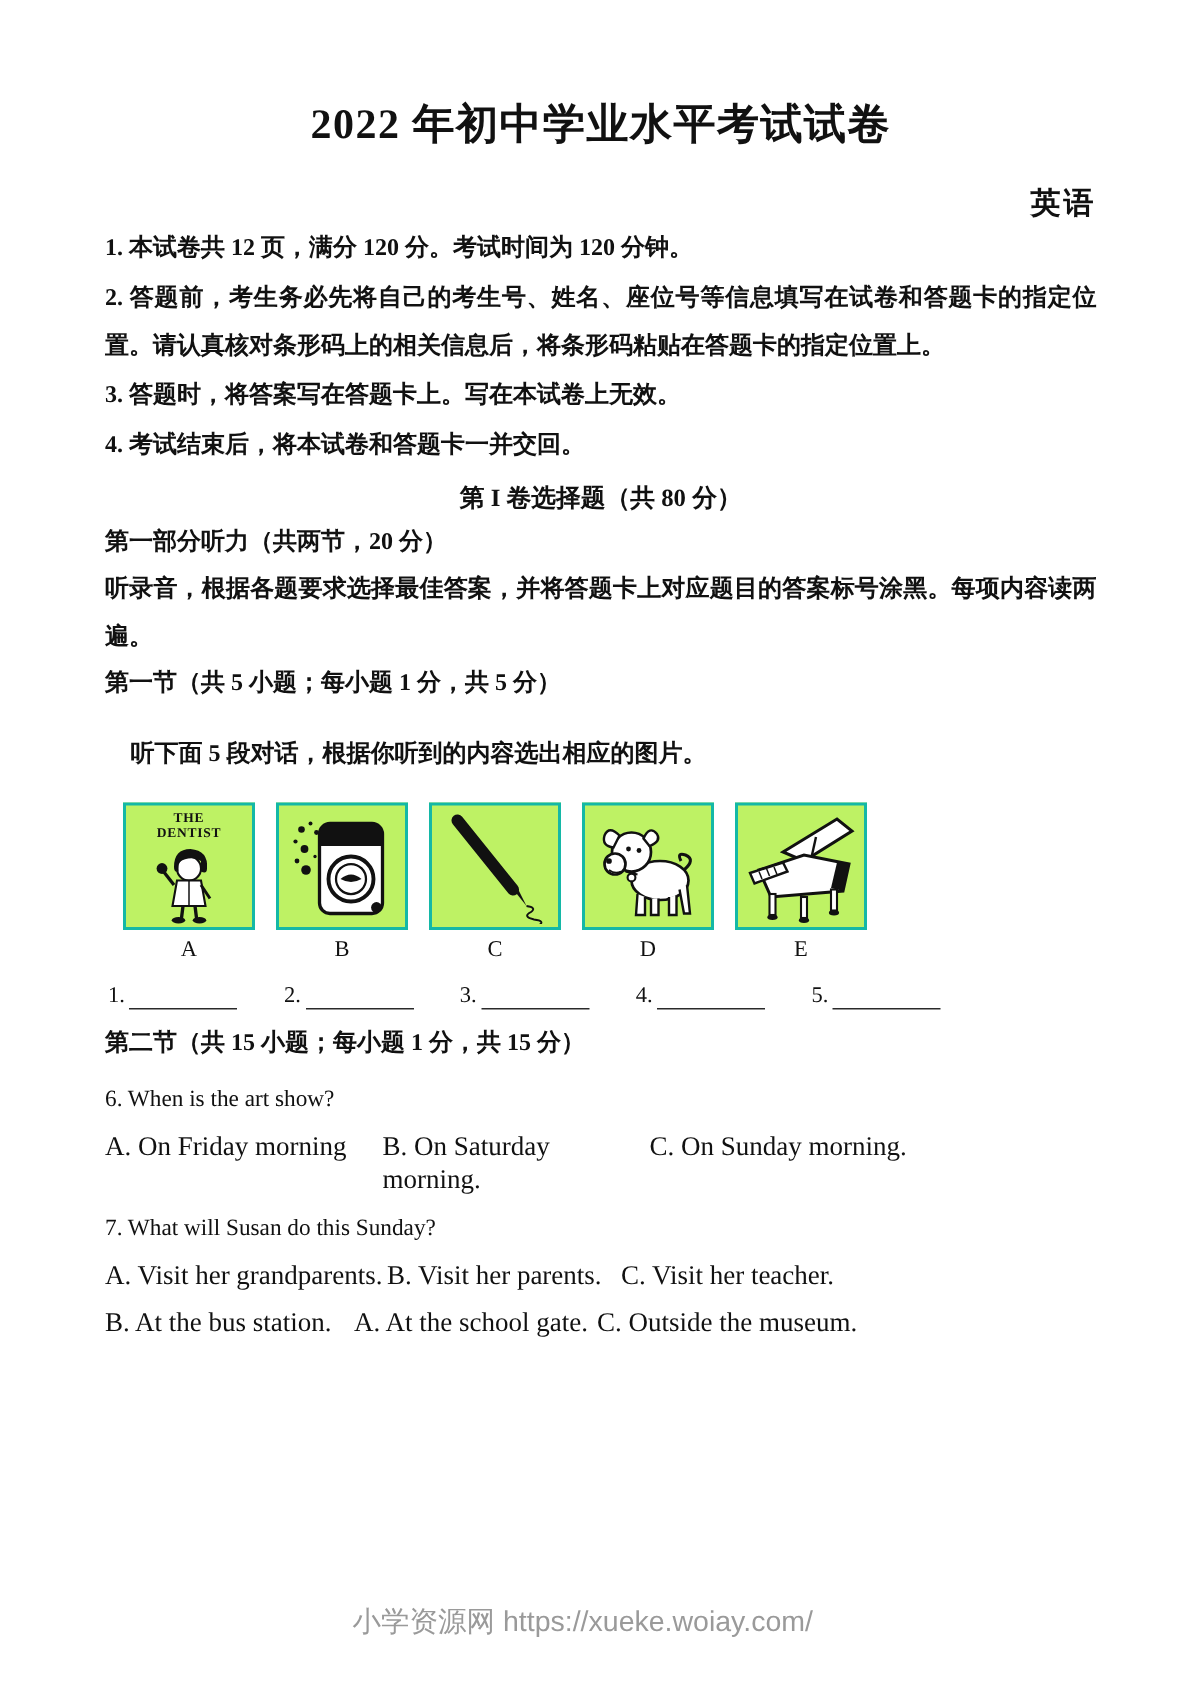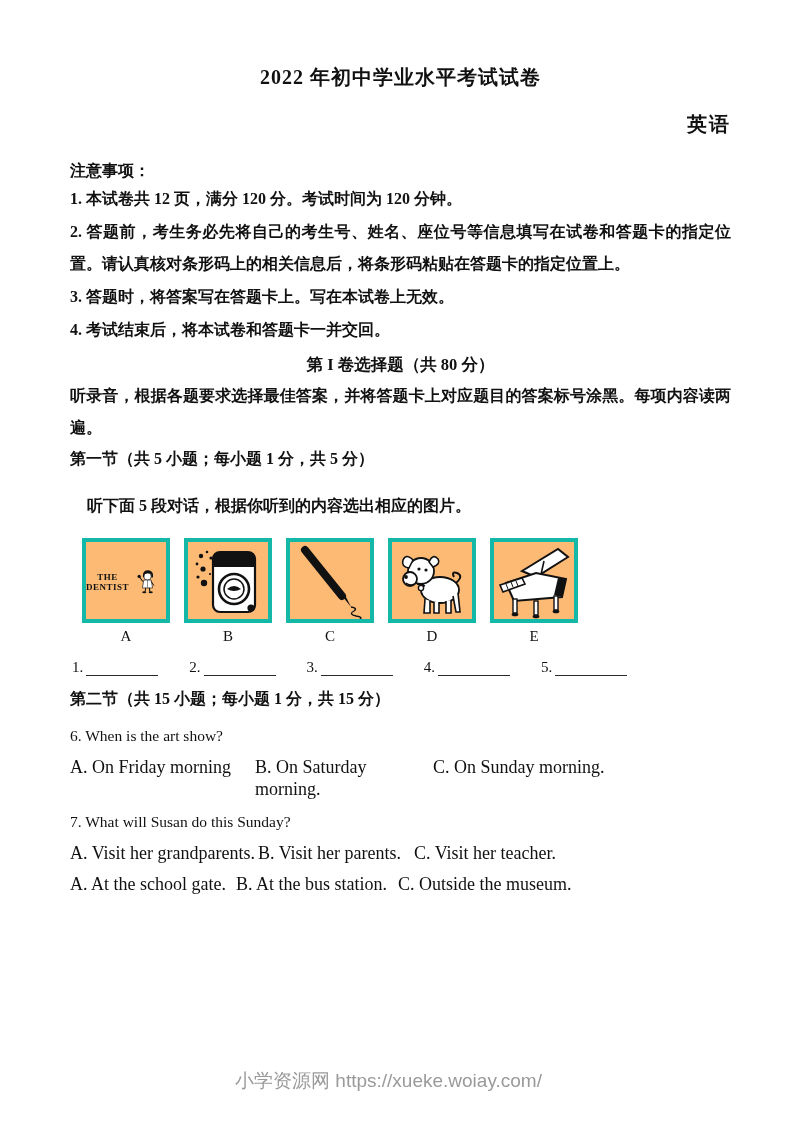--- a/index.html
+++ b/index.html
@@ -2,36 +2,36 @@
 <html><head>
 <meta charset="utf-8">
 <style>
   html,body{margin:0;padding:0;background:#fff;}
   .page{
     width:793px;height:1122px;background:#fff;position:relative;
     font-family:"Liberation Serif","DejaVu Sans",serif;color:#111;
     overflow:hidden;margin:0 auto;
   }
   .content{padding:64px 62px 0 70px;}
-  .title{text-align:center;font-size:20px;font-weight:700;letter-spacing:1px;margin:0;}
+  .title{text-align:center;font-size:28px;font-weight:700;letter-spacing:1px;margin:0;}
   .subject{text-align:right;font-size:20px;font-weight:700;letter-spacing:2px;margin:20px 0 0 0;}
   .notices-heading{font-size:16px;font-weight:700;margin:22px 0 0 0;line-height:22px;}
   .notice{font-size:16px;font-weight:700;line-height:32px;margin:1px 0 0 0;text-align:justify;}
   .volume-heading{text-align:center;font-size:16.5px;font-weight:700;margin:4px 0 0 0;line-height:30px;}
   .part-heading{font-size:16px;font-weight:700;margin:0;line-height:30px;}
   .cn-instr{font-size:16px;font-weight:700;line-height:32px;margin:0;text-align:justify;}
   .sub-heading{font-size:16px;font-weight:700;margin:0;line-height:30px;}
   .sub-instr{font-size:16px;font-weight:700;line-height:30px;margin:17px;}
   .material-note{font-size:15px;font-weight:400;line-height:30px;margin:2px 0 0 0;}
 
   .pic-row{display:flex;gap:14px;margin:6px 0 0 12px;}
   .pic-cell{display:flex;flex-direction:column;align-items:center;width:88px;}
   .pic-box{
-    width:88px;height:85px;border:4px solid #14b8a6;background:#fdba74;
-    display:flex;flex-direction:row;align-items:center;justify-content:center;
+    width:88px;height:85px;border:2px solid #14b8a6;background:#bef264;
+    display:flex;flex-direction:column;align-items:center;justify-content:center;
     box-sizing:border-box;overflow:hidden;
   }
   .pic-caption{
     font-size:9px;font-weight:700;letter-spacing:.5px;text-align:center;
     width:58px;line-height:10px;margin-top:2px;font-family:"Liberation Serif",serif;
   }
   .pic-label{font-size:15px;margin-top:5px;font-family:"Liberation Serif",serif;}
 
   .blank-row{display:flex;gap:31px;margin:14px 0 0 2px;font-size:15px;}
   .blank-item{display:flex;align-items:flex-end;}
@@ -56,27 +56,27 @@
 </style>
 </head>
 <body>
 
 <div class="page">
   <div class="content">
 
     <h1 class="title">2022 年初中学业水平考试试卷</h1>
     <h2 class="subject">英语</h2>
 
-    <p class="notices-heading">注意事项：</p>
     <p class="notice">1. 本试卷共 12 页，满分 120 分。考试时间为 120 分钟。</p>
     <p class="notice">2. 答题前，考生务必先将自己的考生号、姓名、座位号等信息填写在试卷和答题卡的指定位置。请认真核对条形码上的相关信息后，将条形码粘贴在答题卡的指定位置上。</p>
     <p class="notice">3. 答题时，将答案写在答题卡上。写在本试卷上无效。</p>
     <p class="notice">4. 考试结束后，将本试卷和答题卡一并交回。</p>
 
     <p class="volume-heading">第 I 卷选择题（共 80 分）</p>
+    <p class="part-heading">第一部分听力（共两节，20 分）</p>
     <p class="cn-instr">听录音，根据各题要求选择最佳答案，并将答题卡上对应题目的答案标号涂黑。每项内容读两遍。</p>
 
     <p class="sub-heading">第一节（共 5 小题；每小题 1 分，共 5 分）</p>
     <p class="sub-instr">听下面 5 段对话，根据你听到的内容选出相应的图片。</p>
 
     <div class="pic-row">
 
       <div class="pic-cell">
         <div class="pic-box">
           <div class="pic-caption">THE DENTIST</div>
@@ -211,21 +211,21 @@
     </div>
 
     <p class="question">7. What will Susan do this Sunday?</p>
     <div class="opts row-7">
       <span>A. Visit her grandparents.</span>
       <span>B. Visit her parents.</span>
       <span>C. Visit her teacher.</span>
     </div>
 
     <div class="opts row-8">
+      <span>B. At the bus station.</span>
       <span>A. At the school gate.</span>
-      <span>B. At the bus station.</span>
       <span>C. Outside the museum.</span>
     </div>
 
   </div>
 
   <div class="footer">小学资源网 https://xueke.woiay.com/</div>
 </div>
 
 </body></html>

